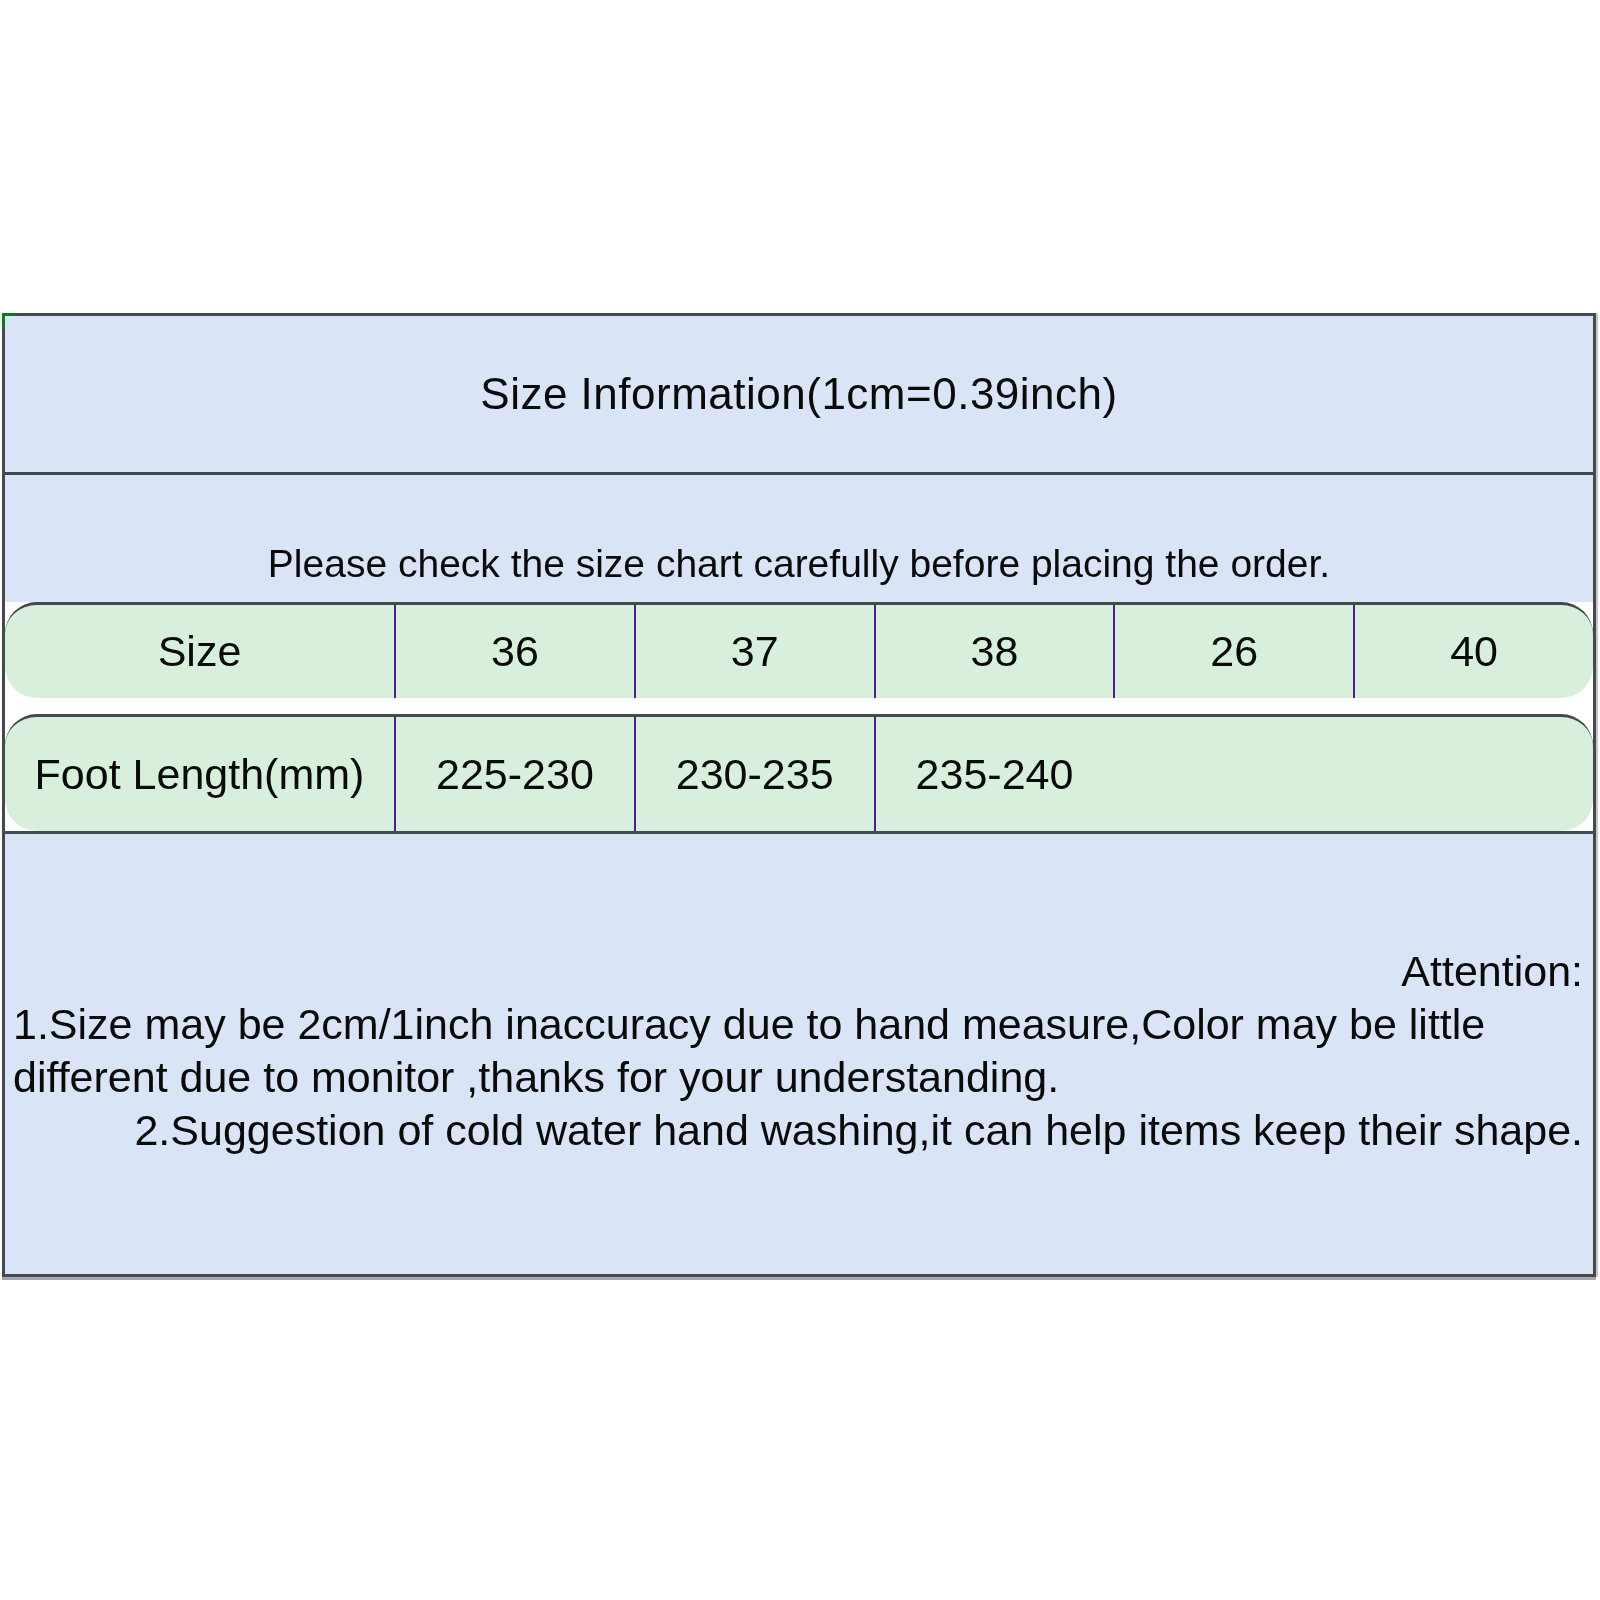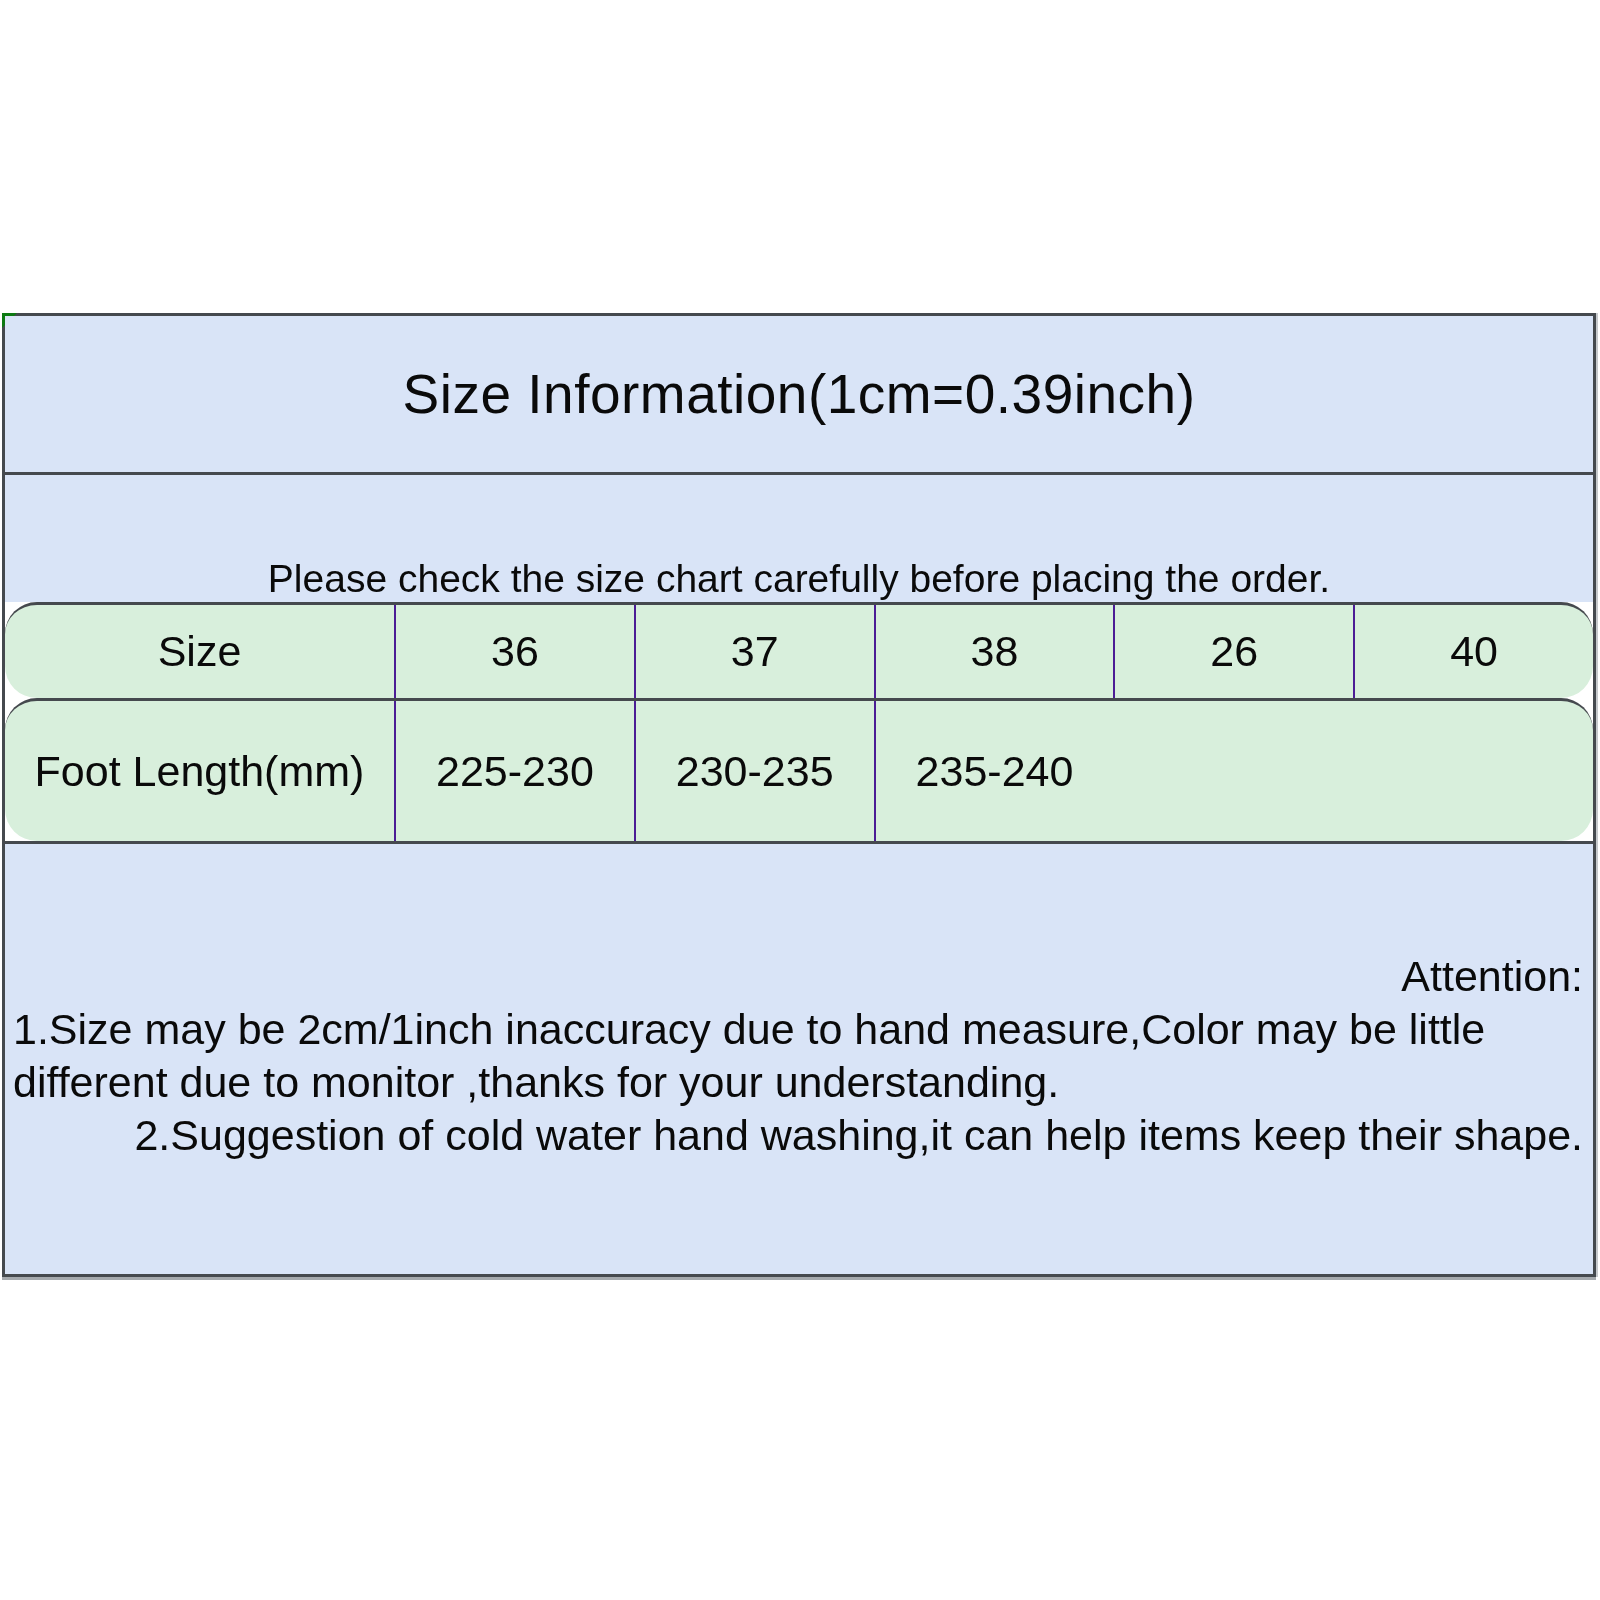--- a/index.html
+++ b/index.html
@@ -37,40 +37,40 @@
   }
   .row + .row {
     border-top: 3px solid #45494e;
   }
   .row-title {
     height: 156px;
     background: #d9e4f7;
     display: flex;
     align-items: center;
     justify-content: center;
-    font-size: 55px;
+    font-size: 44px;
     letter-spacing: 0.5px;
   }
   .row-notice {
     height: 130px;
     background: #d9e4f7;
     display: flex;
     align-items: flex-end;
     justify-content: center;
     font-size: 39px;
-    padding-bottom: 1px;
+    padding-bottom: 16px;
   }
   .grid-row {
     display: grid;
     grid-template-columns: 389px 1fr 1fr 1fr 1fr 1fr;
     background: #d8efdc;
     border-radius: 32px;
   }
   .row-sizes   { height: 96px;  font-size: 43px; }
-  .row-lengths { height: 143px; font-size: 43px; }
+  .row-lengths { height: 117px; font-size: 43px; margin-top: 16px; }
   .cell {
     display: flex;
     align-items: center;
     justify-content: center;
     box-sizing: border-box;
   }
   .cell + .cell {
     border-left: 2px solid #4c1d95;
   }
   .row-attention {

